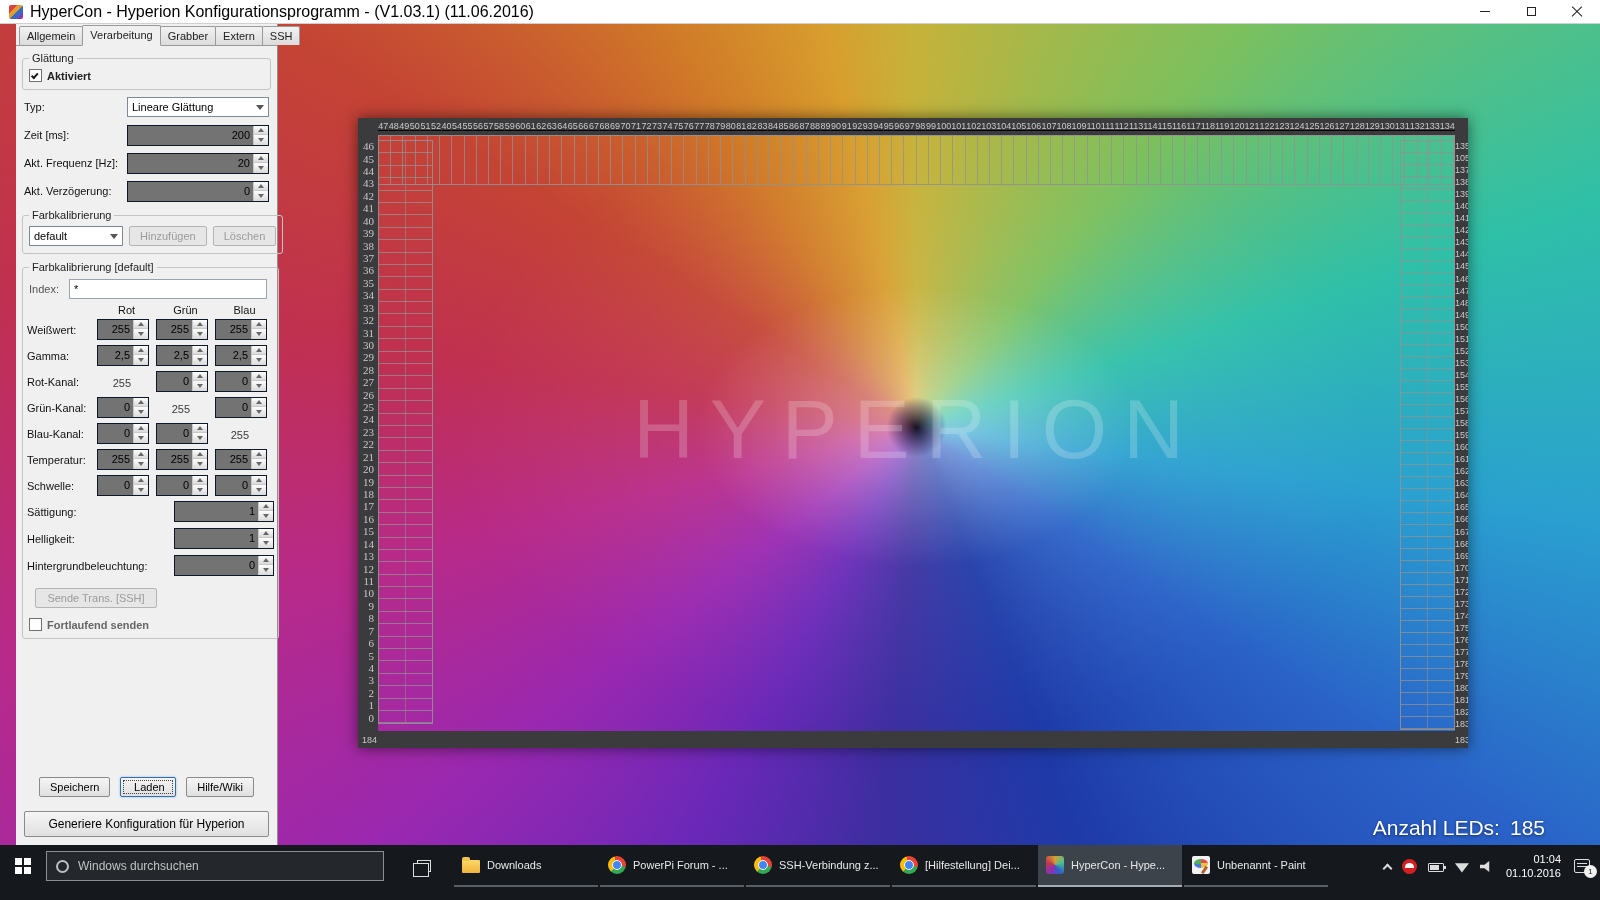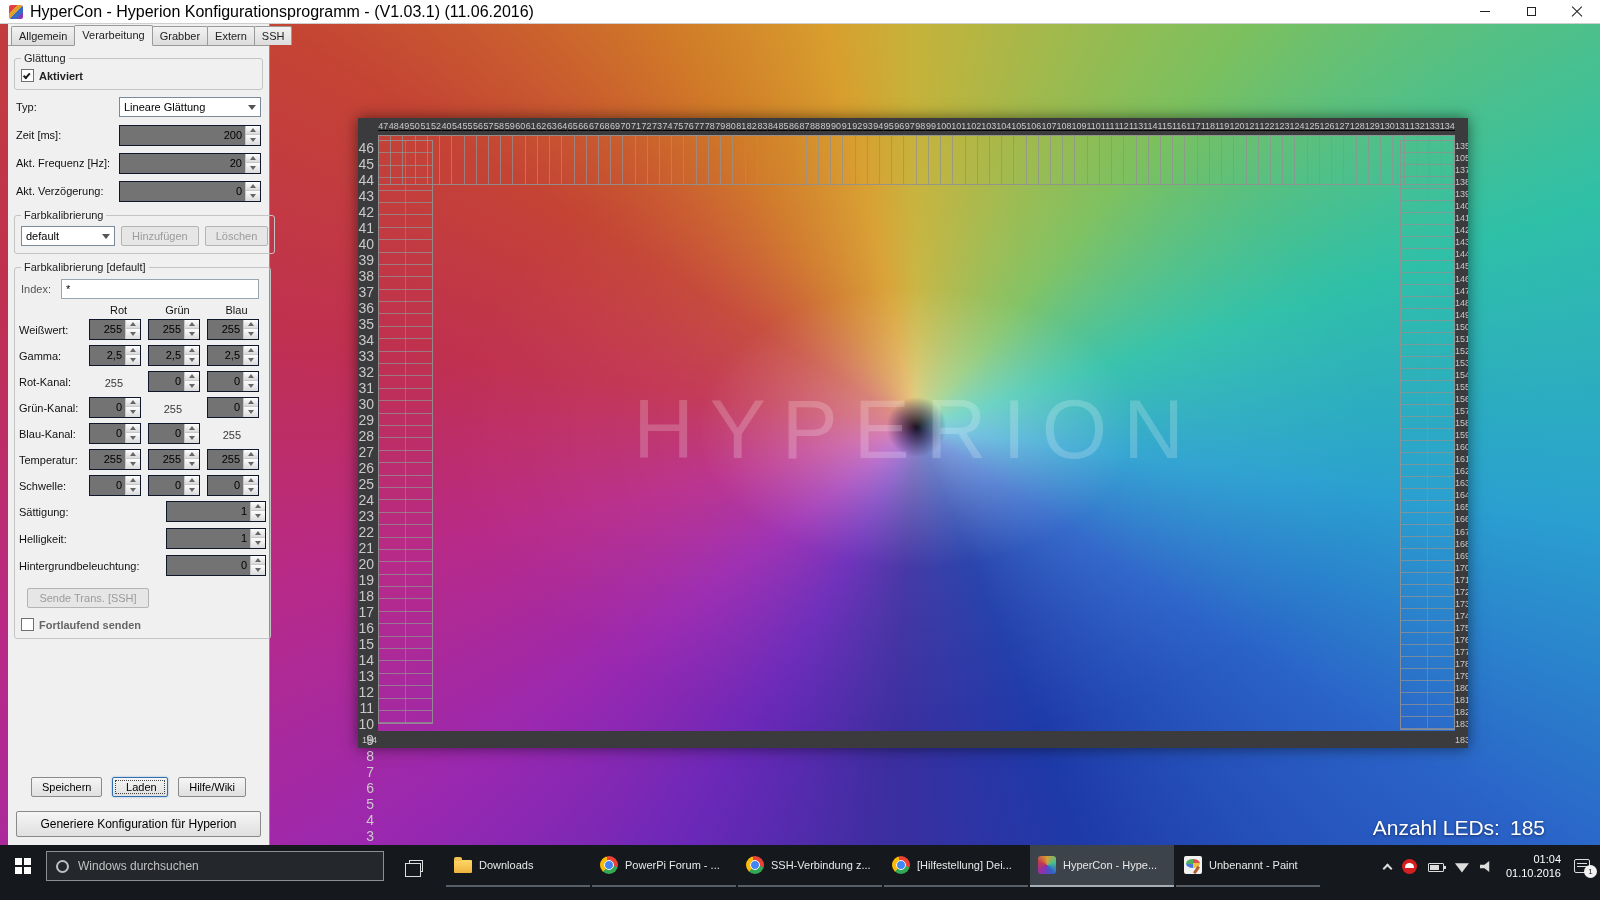--- a/index.html
+++ b/index.html
@@ -25,21 +25,21 @@
   .title-text{font-size:16px;color:#000;}
   .win-controls{margin-left:auto;display:flex;height:100%;}
   .win-btn{width:46px;display:flex;align-items:center;justify-content:center;cursor:default;}
   .glyph-min{width:10px;height:1px;background:#222;display:block;}
   .glyph-max{width:9px;height:9px;border:1px solid #222;display:block;}
   .glyph-close{position:relative;width:12px;height:12px;display:block;}
   .glyph-close::before,.glyph-close::after{content:"";position:absolute;left:-1px;top:5px;width:14px;height:1.2px;background:#222;}
   .glyph-close::before{transform:rotate(45deg);} .glyph-close::after{transform:rotate(-45deg);}
 
   
-  .app-panel{position:absolute;top:24px;left:8px;width:262px;bottom:55px;background:#f0f0f0;z-index:20;display:flex;flex-direction:column;border-right:1px solid #8f8f8f;}
+  .app-panel{position:absolute;top:24px;left:16px;width:262px;bottom:55px;background:#f0f0f0;z-index:20;display:flex;flex-direction:column;border-right:1px solid #8f8f8f;}
   .tab-bar{display:flex;align-items:flex-end;height:22px;padding-left:3px;border-bottom:1px solid #9a9a9a;}
   .tab{font-size:11px;color:#222;padding:3px 7px 3px;border:1px solid #9a9a9a;border-bottom:none;border-radius:2px 2px 0 0;background:linear-gradient(#f2f2f2,#dcdcdc);margin-right:-1px;white-space:nowrap;}
   .tab.active{background:#f0f0f0;position:relative;z-index:2;margin-bottom:-1px;padding-bottom:4px;border-bottom:1px solid #f0f0f0;}
   .panel-body{flex:1;display:flex;flex-direction:column;padding:4px 6px 0;}
   fieldset.group{border:1px solid #c4c4c4;border-radius:3px;padding:3px 4px 5px;margin:2px 0 5px;}
   fieldset.group legend{font-size:11px;color:#222;padding:0 3px;margin-left:2px;}
   .checkbox-row{display:flex;align-items:center;gap:5px;padding:2px 2px;font-weight:bold;}
   .checkbox{width:13px;height:13px;background:#fff;border:1px solid #707070;display:flex;align-items:center;justify-content:center;flex:0 0 auto;}
   .check{width:7px;height:4px;border-left:2px solid #1a1a1a;border-bottom:2px solid #1a1a1a;transform:rotate(-48deg) translate(0,-1px);}
   .cb-label{font-size:11px;color:#222;}
@@ -87,36 +87,36 @@
   .led-top{position:absolute;left:0;top:0;width:100%;height:50px;display:flex;border:1px solid rgba(145,145,145,.9);}
   .led-top .cell{flex:1;border-right:1px solid rgba(145,145,145,.75);}
   .led-col{position:absolute;width:55px;display:flex;flex-direction:column;border:1px solid rgba(145,145,145,.9);
     background:linear-gradient(to right,transparent 26px,rgba(145,145,145,.55) 26px,rgba(145,145,145,.55) 27px,transparent 27px);}
   .led-col .cell{flex:1;border-bottom:1px solid rgba(145,145,145,.75);}
   .led-col.left{left:0;top:5px;height:584px;}
   .led-col.right{right:0;top:5px;height:590px;}
   .led-top-numbers{position:absolute;left:20px;top:2px;width:1077px;height:13px;display:flex;text-decoration:underline;}
   .led-top-numbers span{flex:1;text-align:center;line-height:13px;font-size:9px;color:#c9c9c9;white-space:nowrap;}
   .led-left-numbers{position:absolute;left:1px;top:22px;width:17px;height:584px;display:flex;flex-direction:column;}
-  .led-left-numbers span{flex:1;display:flex;align-items:center;justify-content:flex-end;font-size:14px;color:#c9c9c9;padding-right:2px;}
+  .led-left-numbers span{flex:1;display:flex;align-items:center;justify-content:flex-end;font-size:11px;color:#c9c9c9;padding-right:2px;font-family:Liberation Serif, serif;}
   .led-right-numbers{position:absolute;right:0;top:22px;width:13px;height:590px;display:flex;flex-direction:column;overflow:hidden;}
   .led-right-numbers span{flex:1;display:flex;align-items:center;font-size:9px;color:#c9c9c9;overflow:hidden;white-space:nowrap;}
   .corner-num{position:absolute;font-size:9px;color:#c9c9c9;}
   .corner-num.bl{left:4px;bottom:3px;}
   .corner-num.br{right:0;bottom:3px;width:13px;overflow:hidden;white-space:nowrap;}
 
   .led-count{position:absolute;right:55px;bottom:60px;z-index:6;color:#fff;font-size:21px;text-shadow:0 1px 3px rgba(0,0,0,.5);}
   .led-count .val{margin-left:10px;}
 
   
   .taskbar{position:absolute;left:0;right:0;bottom:0;height:55px;background:#15181c;z-index:40;display:flex;align-items:center;padding:0 6px 13px 0;}
   .start-btn{width:46px;height:42px;display:flex;align-items:center;justify-content:center;}
   .win-logo{display:grid;grid-template-columns:7px 7px;grid-template-rows:7px 7px;gap:1.5px;}
   .win-logo span{background:#fff;}
-  .search-box{width:338px;height:30px;background:#24282d;border:1px solid #8a8f94;display:flex;align-items:center;margin-right:12px;}
+  .search-box{width:338px;height:30px;background:#24282d;border:1px solid #8a8f94;display:flex;align-items:center;margin-right:20px;}
   .search-icon{width:13px;height:13px;border:2px solid #c0c0c0;border-radius:50%;margin:0 9px;flex:0 0 auto;}
   .search-input{flex:1;background:transparent;border:none;outline:none;color:#cfcfcf;font-size:12px;}
   .search-input::placeholder{color:#c0c0c0;}
   .task-view-btn{width:40px;height:42px;display:flex;align-items:center;justify-content:center;margin-right:10px;}
   .tv-icon{position:relative;width:14px;height:12px;border:1px solid #ddd;background:#15181c;}
   .tv-icon::before{content:"";position:absolute;left:-5px;top:2px;width:14px;height:12px;border:1px solid #ddd;background:#15181c;}
   .tb-apps{display:flex;height:42px;}
   .tb-app{width:144px;display:flex;align-items:center;gap:7px;padding:0 8px;margin-right:2px;border-bottom:2px solid #585e66;color:#e8e8e8;font-size:11px;}
   .tb-app.active{background:#3d434a;border-bottom-color:#a6adb5;}
   .tb-label{flex:1;white-space:nowrap;overflow:hidden;}

